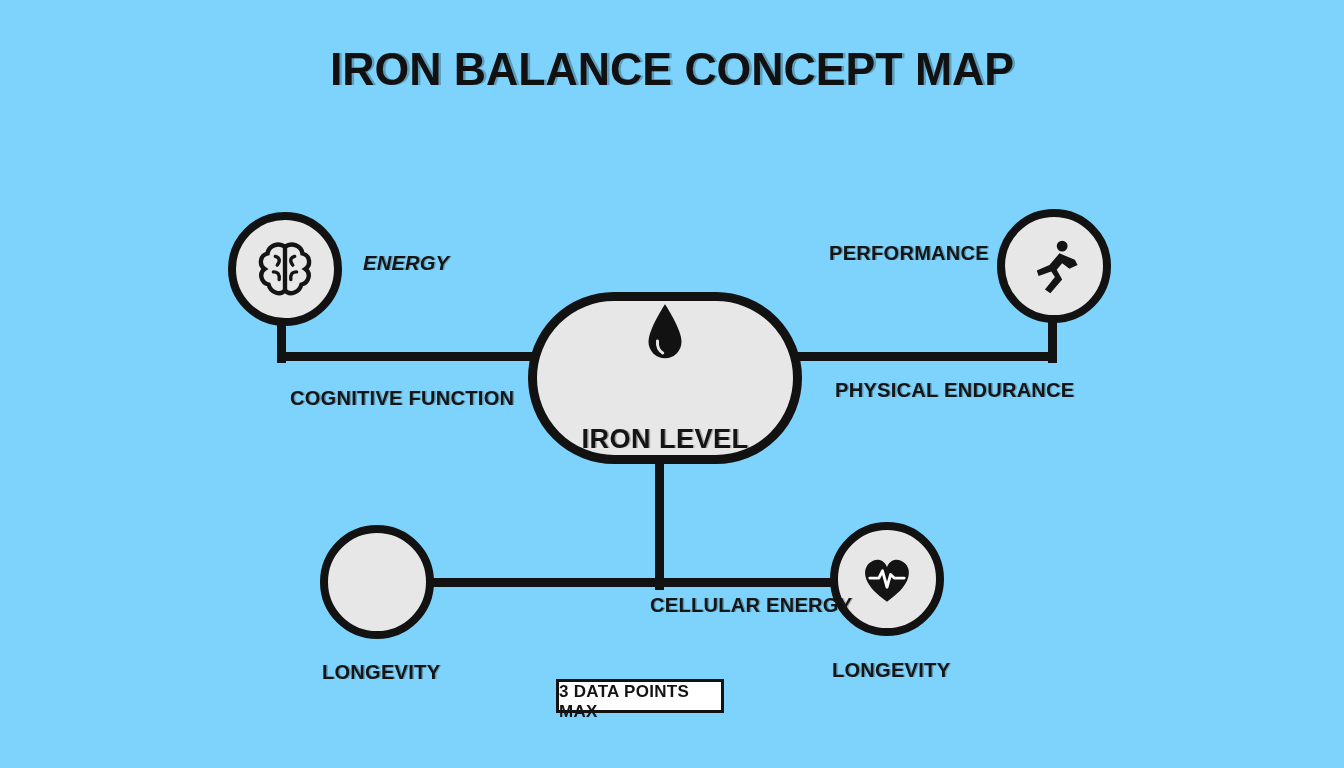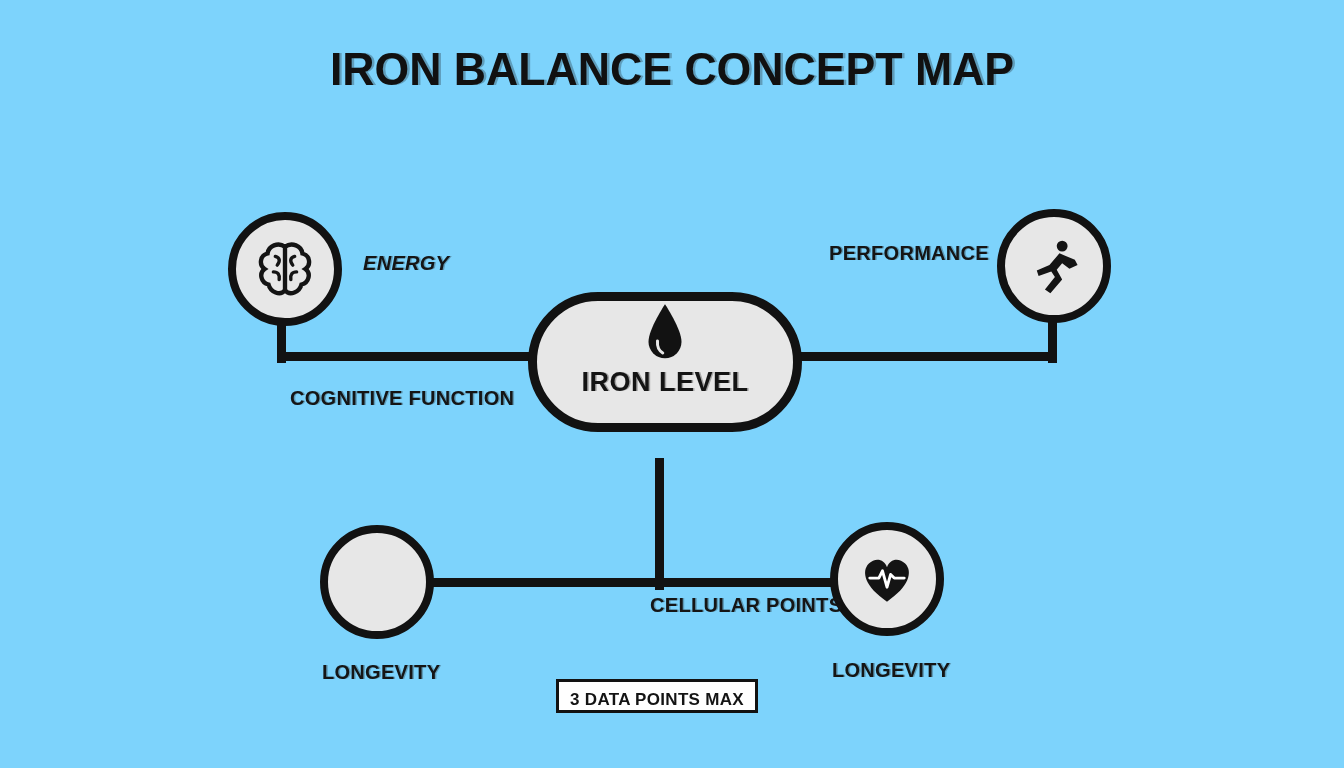--- a/index.html
+++ b/index.html
@@ -27,27 +27,27 @@
     width:114px; height:114px;
     box-sizing:border-box;
     border:8px solid #121212;
     border-radius:50%;
     background:#e7e7e7;
     display:flex; align-items:center; justify-content:center;
   }
   .center-pill {
     position:absolute;
     left:528px; top:292px;
-    width:274px; height:140px;
+    width:274px; height:172px;
     box-sizing:border-box;
     border:9px solid #121212;
     border-radius:86px;
     background:#e7e7e7;
     display:flex; flex-direction:column;
-    align-items:center; justify-content:flex-start;
+    align-items:center; justify-content:space-between;
     gap:4px;
     z-index:3;
   }
   .center-label {
     font-size:27px;
     font-weight:bold;
     letter-spacing:0.5px;
     color:#141414;
     text-shadow:1.5px 0 0 rgba(17,17,17,0.3);
   }
@@ -62,25 +62,25 @@
     font-weight:bold;
     letter-spacing:0.3px;
     color:#151515;
     white-space:nowrap;
     text-shadow:1.5px 0 0 rgba(17,17,17,0.28);
     z-index:4;
   }
   .footnote-box {
     position:absolute;
     left:556px; top:679px;
-    width:202px; height:34px;
+    width:168px; height:34px;
     box-sizing:border-box;
     border:3px solid #121212;
     background:#ffffff;
-    display:flex; align-items:flex-end; justify-content:center;
+    display:flex; align-items:flex-start; justify-content:center;
     font-size:17px;
     font-weight:bold;
     letter-spacing:0.3px;
     z-index:4;
   }
   .icon-wrap { display:flex; align-items:center; justify-content:center; }
 </style>
 </head>
 <body>
 
@@ -134,19 +134,20 @@
       </svg>
     </span>
   </div>
 
   <div class="label" style="left:363px; top:252px;font-style:italic;">ENERGY</div>
   <div class="label" style="left:829px; top:242px;text-align:right;">PERFORMANCE</div>
   <div class="label" style="left:322px; top:661px;">LONGEVITY</div>
   <div class="label" style="left:832px; top:659px;">LONGEVITY</div>
 
   <div class="label" style="left:290px; top:379px;margin-top:8px;">COGNITIVE FUNCTION</div>
-  <div class="label" style="left:650px; top:594px;">CELLULAR POINTS</div>
+  <div class="label" style="left:835px; top:379px;">PHYSICAL ENDURANCE</div>
+  <div class="label" style="left:650px; top:594px;">CELLULAR ENERGY</div>
 
   <div class="footnote-box">
     <span>3 DATA POINTS MAX</span>
   </div>
 
 </div>
 
 </body></html>

